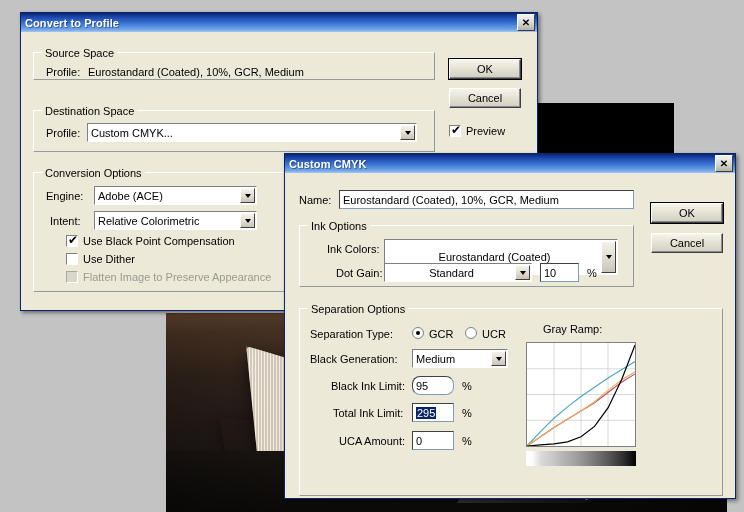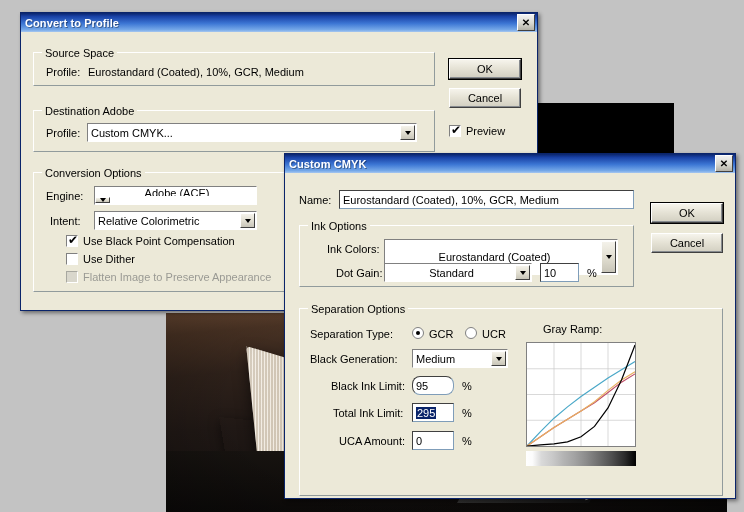--- a/index.html
+++ b/index.html
@@ -366,43 +366,43 @@
 
 <div class="dialog" id="convert-dialog" style="left:20px; top:12px; width:516px; height:297px;">
 
   <div class="titlebar">
     <span class="title">Convert to Profile</span>
     <span class="close-btn">✕</span>
   </div>
 
   <div class="dlg-body">
 
-    <div class="group" style="left:12px; top:20px; width:402px; height:34px;">
+    <div class="group" style="left:12px; top:20px; width:402px; height:28px;">
       <div class="gframe"></div>
       <div class="group-title">Source Space</div>
       <div class="lbl" style="left:12px; top:13px;">Profile:</div>
       <div class="lbl" style="left:54px; top:13px;">Eurostandard (Coated), 10%, GCR, Medium</div>
     </div>
 
     <div class="group" style="left:12px; top:78px; width:402px; height:42px;">
       <div class="gframe"></div>
-      <div class="group-title">Destination Adobe</div>
+      <div class="group-title">Destination Space</div>
       <div class="lbl" style="left:12px; top:16px;">Profile:</div>
       <div class="combo" style="left:53px; top:12px; width:330px; height:19px;">
         <span class="ctext">Custom CMYK...</span>
         <span class="arrow"></span>
       </div>
     </div>
 
     <div class="group" style="left:12px; top:140px; width:252px; height:120px;">
       <div class="gframe"></div>
       <div class="group-title">Conversion Options</div>
 
       <div class="lbl" style="left:12px; top:17px;">Engine:</div>
-      <div class="combo" style="left:60px; top:13px; width:163px; height:19px;flex-direction:column;">
+      <div class="combo" style="left:60px; top:13px; width:163px; height:19px;">
         <span class="ctext">Adobe (ACE)</span>
         <span class="arrow"></span>
       </div>
 
       <div class="lbl" style="left:16px; top:42px;">Intent:</div>
       <div class="combo" style="left:60px; top:38px; width:163px; height:19px;">
         <span class="ctext">Relative Colorimetric</span>
         <span class="arrow"></span>
       </div>
 

